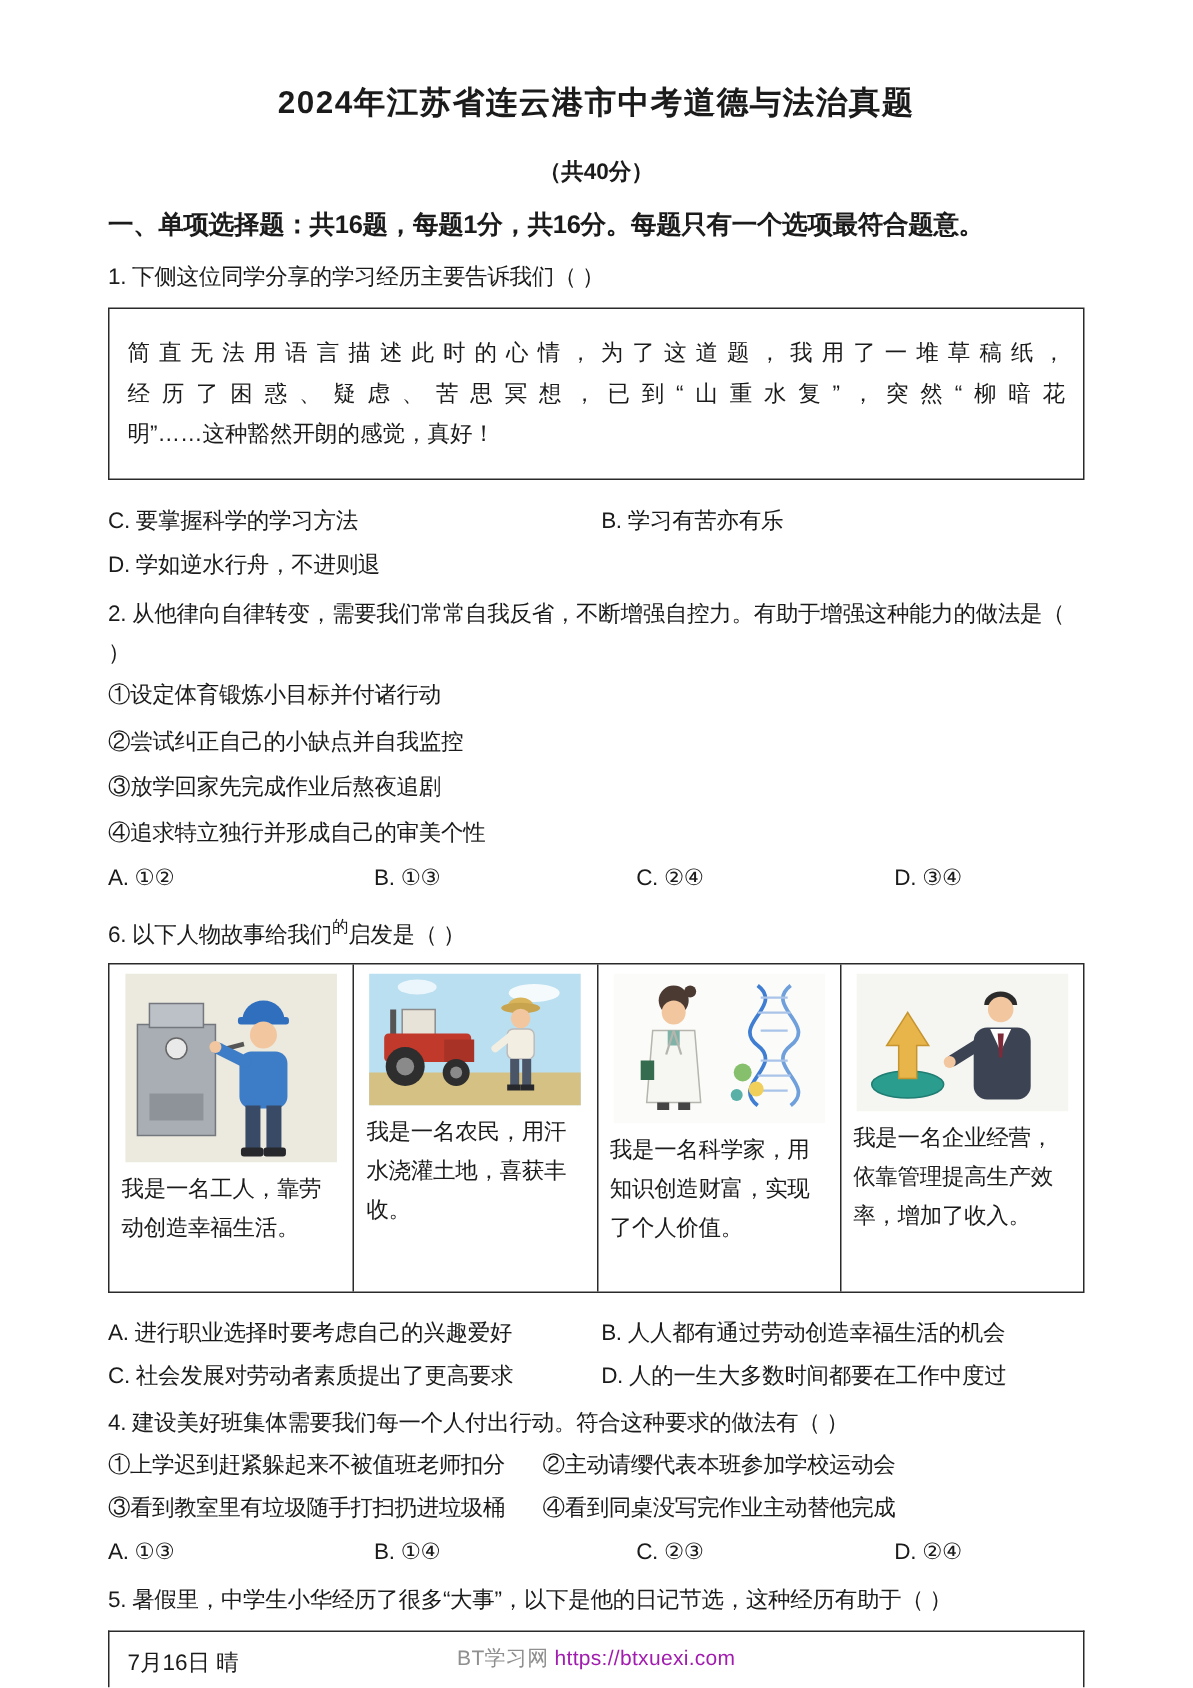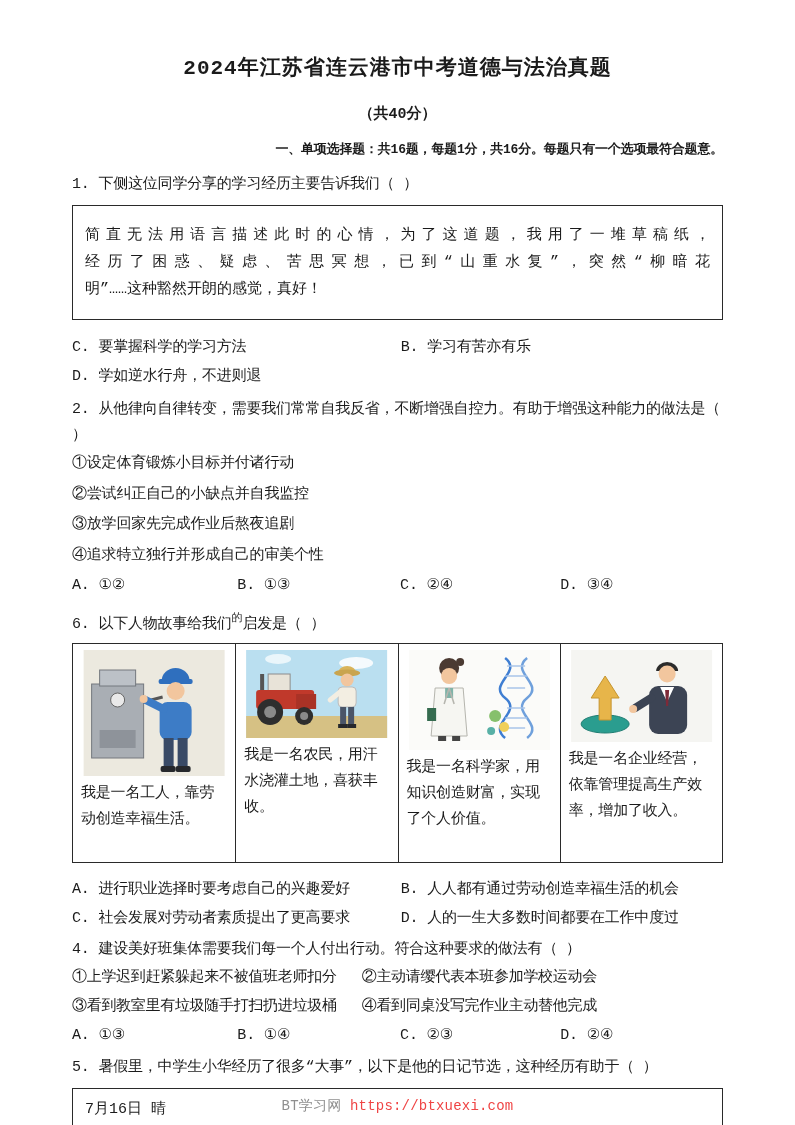--- a/index.html
+++ b/index.html
@@ -5,45 +5,44 @@
   * { margin: 0; padding: 0; box-sizing: border-box; }
   html, body { background: #ffffff; }
   .page {
     position: relative;
     width: 795px;
     height: 1125px;
     margin: 0 auto;
     background: #ffffff;
     padding: 54px 72px 0 72px;
     overflow: hidden;
-    font-family: Liberation Mono, monospace;
+    font-family: Liberation Sans, sans-serif;
     color: #1b1b1b;
     font-size: 15px;
   }
   .title {
     text-align: center;
     font-size: 21px;
     font-weight: bold;
     letter-spacing: 1px;
     line-height: 30px;
   }
   .subtitle {
     text-align: center;
     font-size: 15px;
     font-weight: bold;
     margin-top: 20px;
     line-height: 22px;
   }
   .section-header {
     font-weight: bold;
-    font-size: 13px;
+    font-size: 17px;
     margin-top: 13px;
     line-height: 22px;
     letter-spacing: -0.2px;
-    text-align: right;
   }
   .stem { margin-top: 11px; line-height: 26px; letter-spacing: -0.2px; }
   .sup { font-size: 11px; vertical-align: 7px; }
 
   .textbox {
     border: 1.2px solid #2a2a2a;
     margin-top: 7px;
     padding: 16px 12px;
     line-height: 27px;
   }
@@ -54,20 +53,21 @@
     grid-template-columns: 50.5% 49.5%;
     margin-top: 13px;
     line-height: 29px;
     letter-spacing: -0.2px;
   }
   .opts4 {
     display: grid;
     grid-template-columns: 25.4% 25% 24.6% 25%;
     line-height: 30px;
     letter-spacing: -0.2px;
+    gap: 12px;
   }
   .items div { line-height: 30.5px; letter-spacing: -0.2px; }
   .items2 {
     display: grid;
     grid-template-columns: 44.5% 55.5%;
     line-height: 29px;
     letter-spacing: -0.3px;
   }
 
   .panel-box {
@@ -100,21 +100,21 @@
   .footer {
     position: absolute;
     left: 0;
     bottom: 10px;
     width: 100%;
     text-align: center;
     color: #8f8f8f;
     font-size: 14px;
     letter-spacing: 0.2px;
   }
-  .footer a { color: #ef4444; text-decoration: none; }
+  .footer a { color: #a21caf; text-decoration: none; }
 </style>
 </head>
 <body>
 
 <div class="page">
 
   <div class="title">2024年江苏省连云港市中考道德与法治真题</div>
   <div class="subtitle">（共40分）</div>
   <div class="section-header">一、单项选择题：共16题，每题1分，共16分。每题只有一个选项最符合题意。</div>
 

